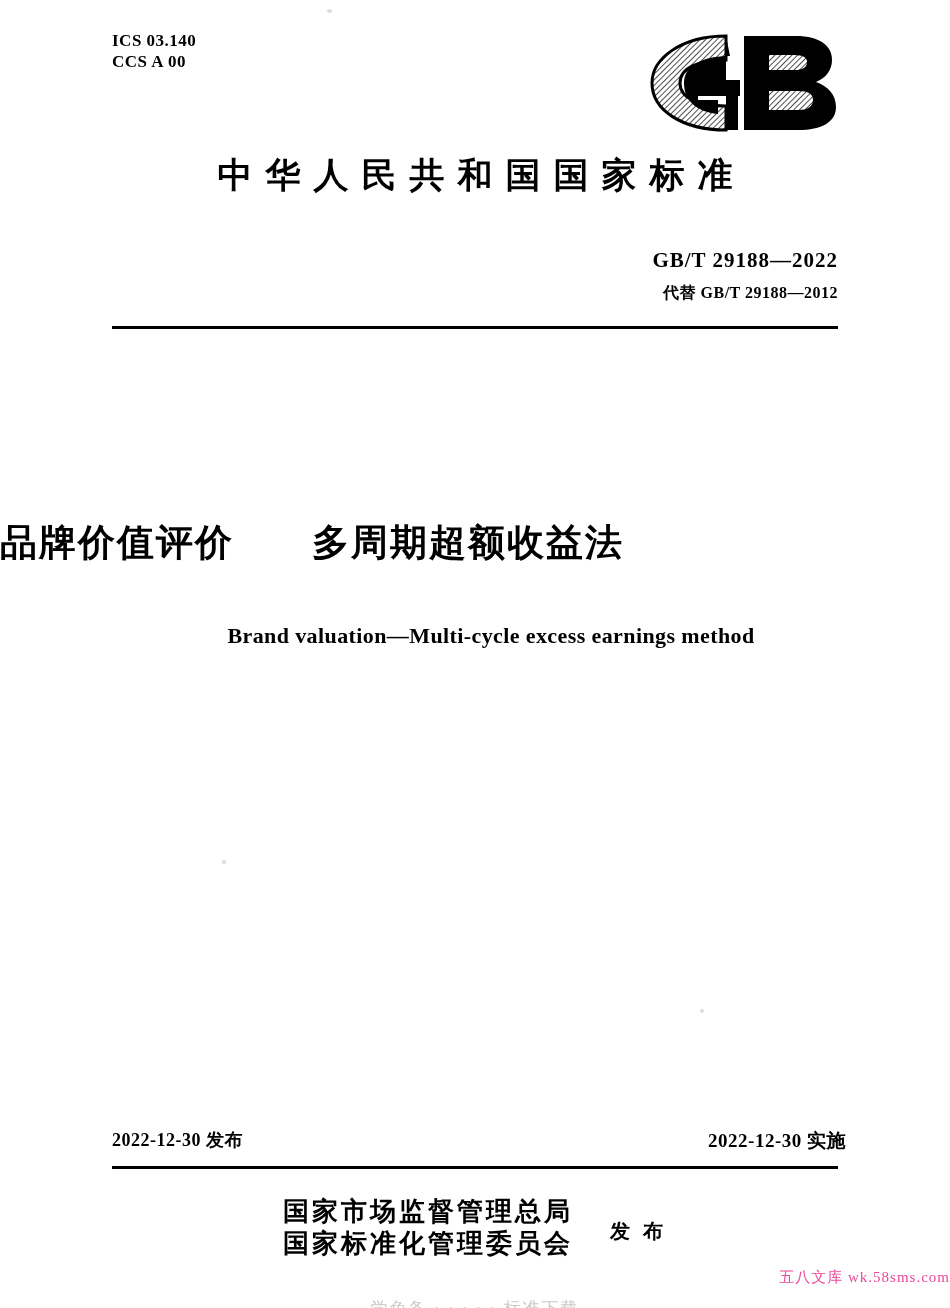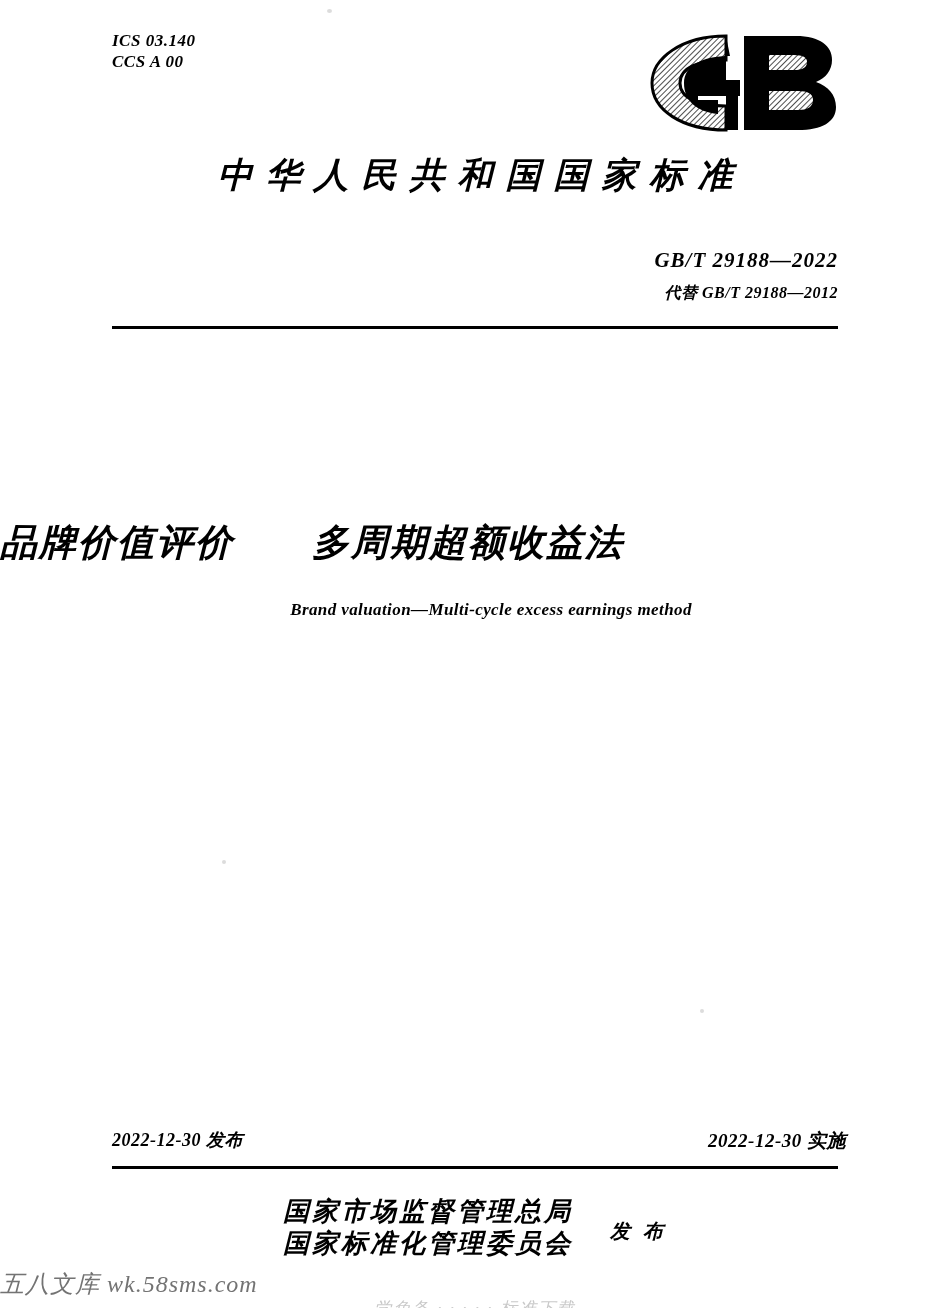--- a/index.html
+++ b/index.html
@@ -15,21 +15,20 @@
     color: #000000;
     overflow: hidden;
   }
 
   .page {
     position: absolute;
     inset: 0;
     width: 950px;
     height: 1308px;
     background: #ffffff;
-    font-style: italic;
   }
 
   
   .codes {
     position: absolute;
     left: 112px;
     top: 30px;
     font-family: "Liberation Serif", serif;
     font-weight: bold;
     font-size: 17px;
@@ -115,25 +114,25 @@
     font-family: "Liberation Serif", serif;
     font-weight: bold;
     font-size: 37px;
     letter-spacing: 2px;
     white-space: pre;
   }
   .doc-title-en {
     position: absolute;
     left: 0;
     right: 0;
-    top: 600px;
-    text-align: center;
-    font-family: "Liberation Serif", serif;
-    font-weight: bold;
-    font-size: 17px;
+    top: 623px;
+    text-align: center;
+    font-family: "Liberation Serif", serif;
+    font-weight: bold;
+    font-size: 22px;
     letter-spacing: 0.4px;
     white-space: nowrap;
     margin-left: 32px;
   }
 
   
   .date-issue {
     position: absolute;
     left: 112px;
     top: 1128px;
@@ -182,25 +181,25 @@
     margin-top: 6px;
     white-space: nowrap;
   }
 
   
   .watermark {
     position: absolute;
     left: 0;
     right: 0;
     top: 1268px;
-    text-align: left;
-    font-family: "Liberation Serif", serif;
-    font-size: 24px;
+    text-align: right;
+    font-family: "Liberation Serif", serif;
+    font-size: 15px;
     letter-spacing: 1px;
-    color: #737373;
+    color: #ec4899;
     white-space: nowrap;
   }
   .watermark-sub {
     position: absolute;
     left: 0;
     right: 0;
     top: 1297px;
     text-align: center;
     font-family: "Liberation Serif", serif;
     font-size: 17px;

